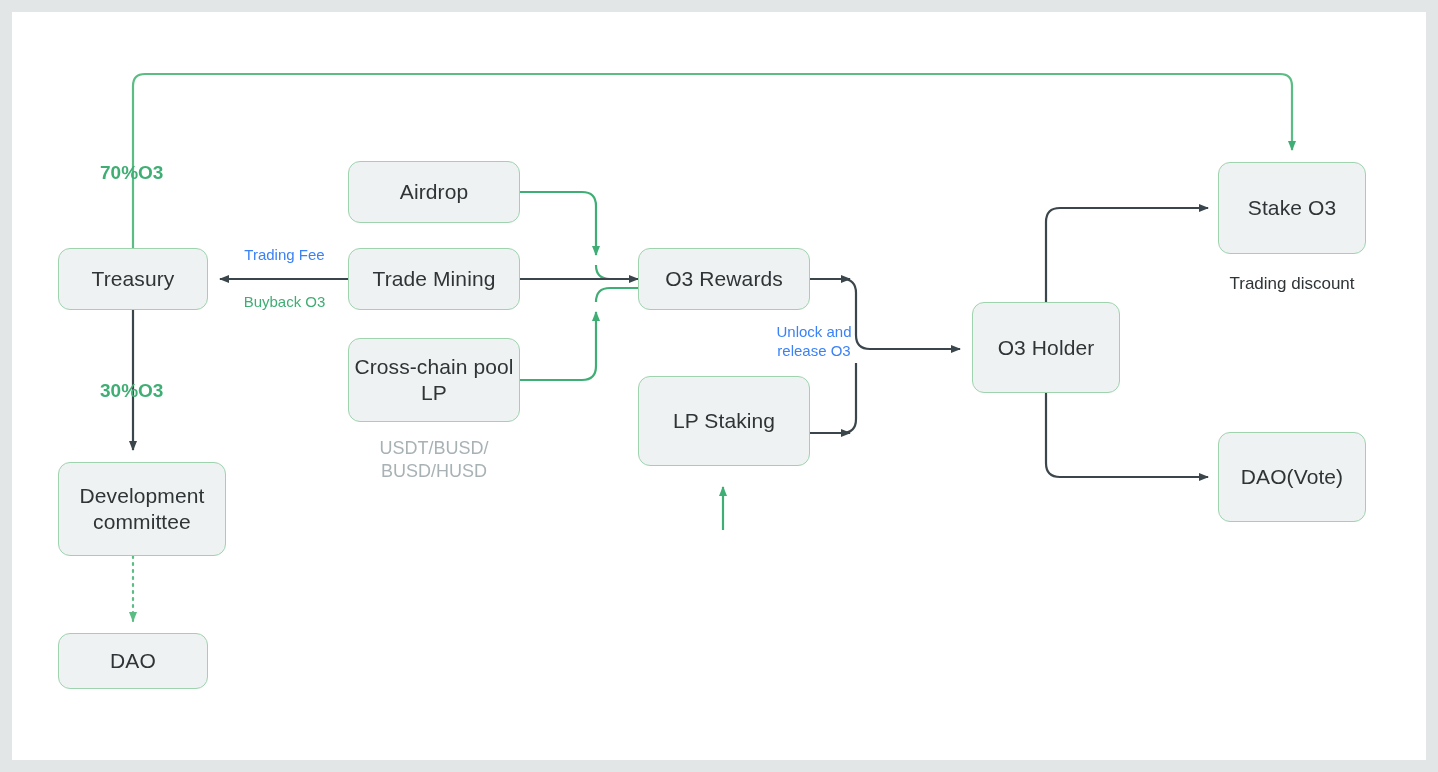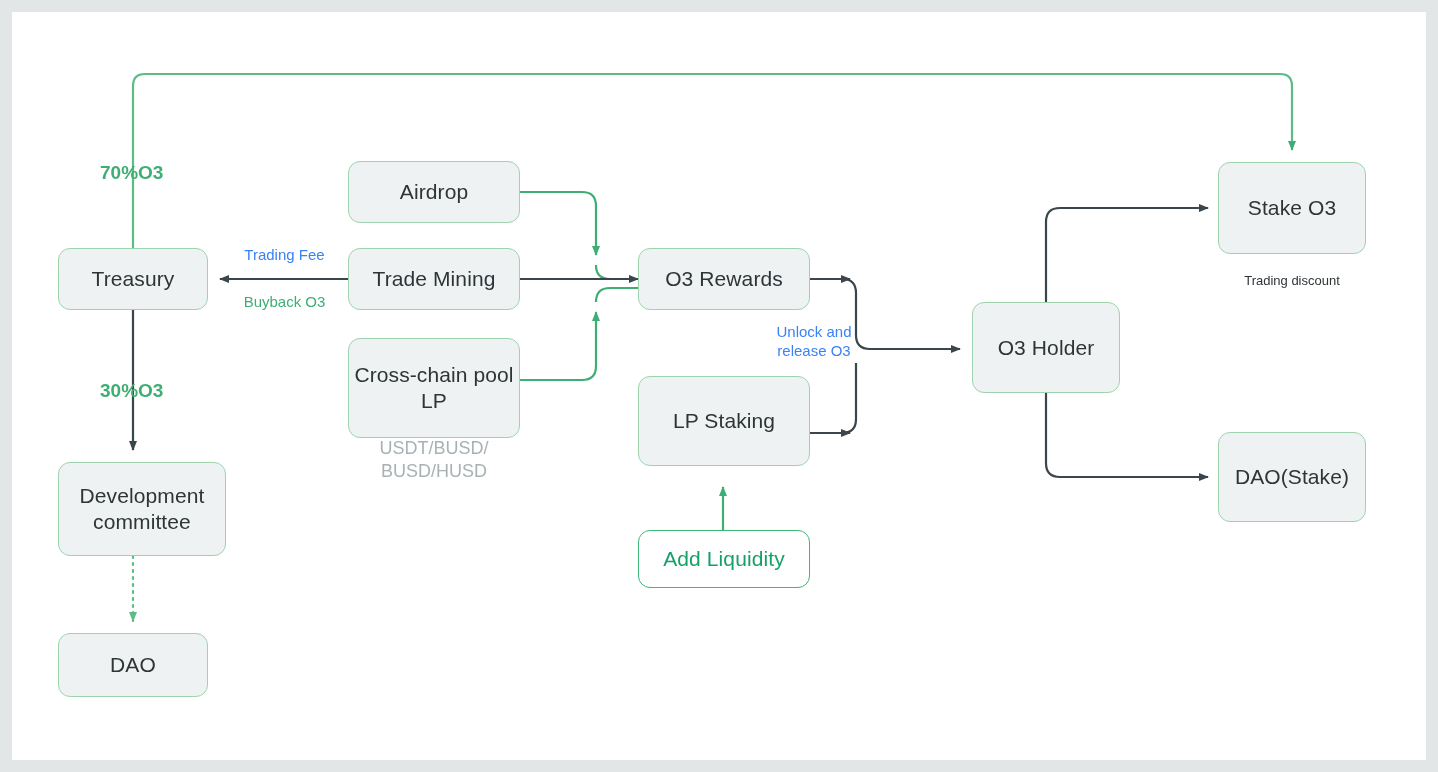--- a/index.html
+++ b/index.html
@@ -69,21 +69,21 @@
   }
   .edge-label.green {
     color: #3fae74;
   }
   .edge-label.muted {
     color: #a8b2b5;
     font-size: 18px;
   }
   .edge-label.strong {
     color: #2f3437;
-    font-size: 13px;
+    font-size: 17px;
   }
   .pct-label {
     position: absolute;
     font-family: "Liberation Sans", sans-serif;
     font-size: 19px;
     font-weight: bold;
     color: #3fae74;
     white-space: nowrap;
   }
 </style>
@@ -133,40 +133,39 @@
       <path d="M1034,290 L1034,210 Q1034,196 1048,196 L1196,196" fill="none" stroke="#3b464c" stroke-width="2.2" marker-end="url(#arrowDark)"></path>
 
       <path d="M1034,381 L1034,451 Q1034,465 1048,465 L1196,465" fill="none" stroke="#3b464c" stroke-width="2.2" marker-end="url(#arrowDark)"></path>
     </svg>
 
     <div class="node" style="left:46px; top:236px; width:150px; height:62px;">Treasury</div>
 
     <div class="node" style="left:46px; top:450px; width:168px; height:94px;">Development
 committee</div>
 
-    <div class="node" style="left:46px; top:621px; width:150px; height:64px;">DAO</div>
+    <div class="node" style="left:46px; top:621px; width:150px; height:56px;">DAO</div>
 
     <div class="node" style="left:336px; top:149px; width:172px; height:62px;">Airdrop</div>
 
     <div class="node" style="left:336px; top:236px; width:172px; height:62px;">Trade Mining</div>
 
-    <div class="node" style="left:336px; top:326px; width:172px; height:100px;">Cross-chain
+    <div class="node" style="left:336px; top:326px; width:172px; height:84px;">Cross-chain
 pool LP</div>
 
     <div class="node" style="left:626px; top:236px; width:172px; height:62px;">O3 Rewards</div>
 
     <div class="node" style="left:626px; top:364px; width:172px; height:90px;">LP Staking</div>
 
-    <div class="node accent" style="left:626px; top:518px; width:172px; height:58px;">Add Liquidity</div>
 
     <div class="node" style="left:960px; top:290px; width:148px; height:91px;">O3 Holder</div>
 
     <div class="node" style="left:1206px; top:150px; width:148px; height:92px;">Stake O3</div>
 
-    <div class="node" style="left:1206px; top:420px; width:148px; height:90px;">DAO(Stake)</div>
+    <div class="node" style="left:1206px; top:420px; width:148px; height:90px;">DAO(Vote)</div>
 
     <div class="pct-label" style="left:88px; top:150px;">70%O3</div>
 
     <div class="pct-label" style="left:88px; top:368px;">30%O3</div>
 
     <div class="edge-label" style="left:215px; top:234px; width:115px;">Trading Fee</div>
 
     <div class="edge-label green" style="left:215px; top:281px; width:115px;">Buyback O3</div>
 
     <div class="edge-label muted" style="left:332px; top:425px; width:180px;">USDT/BUSD/

